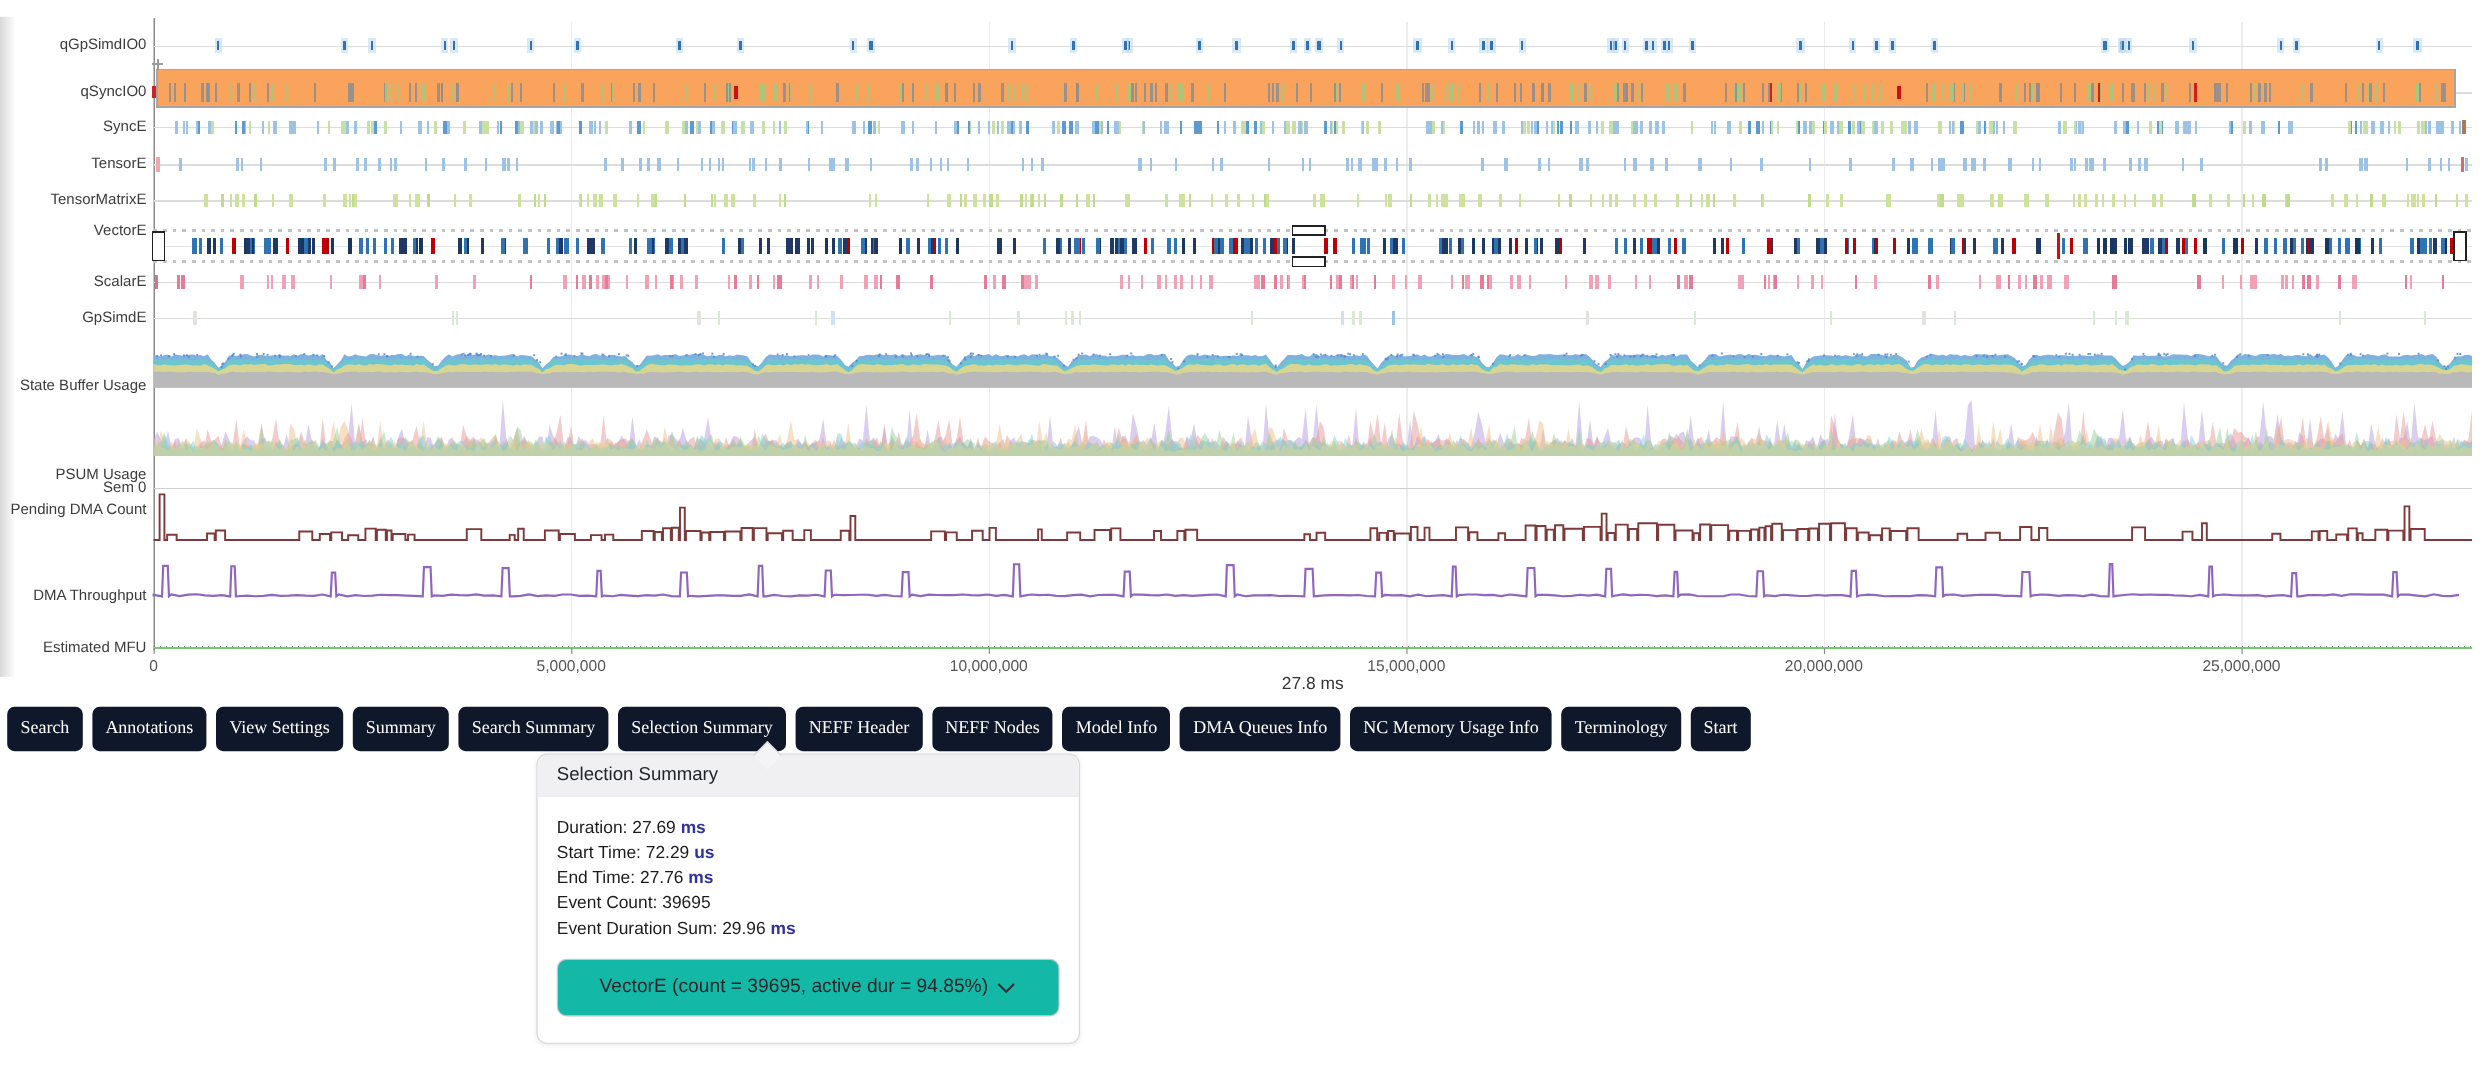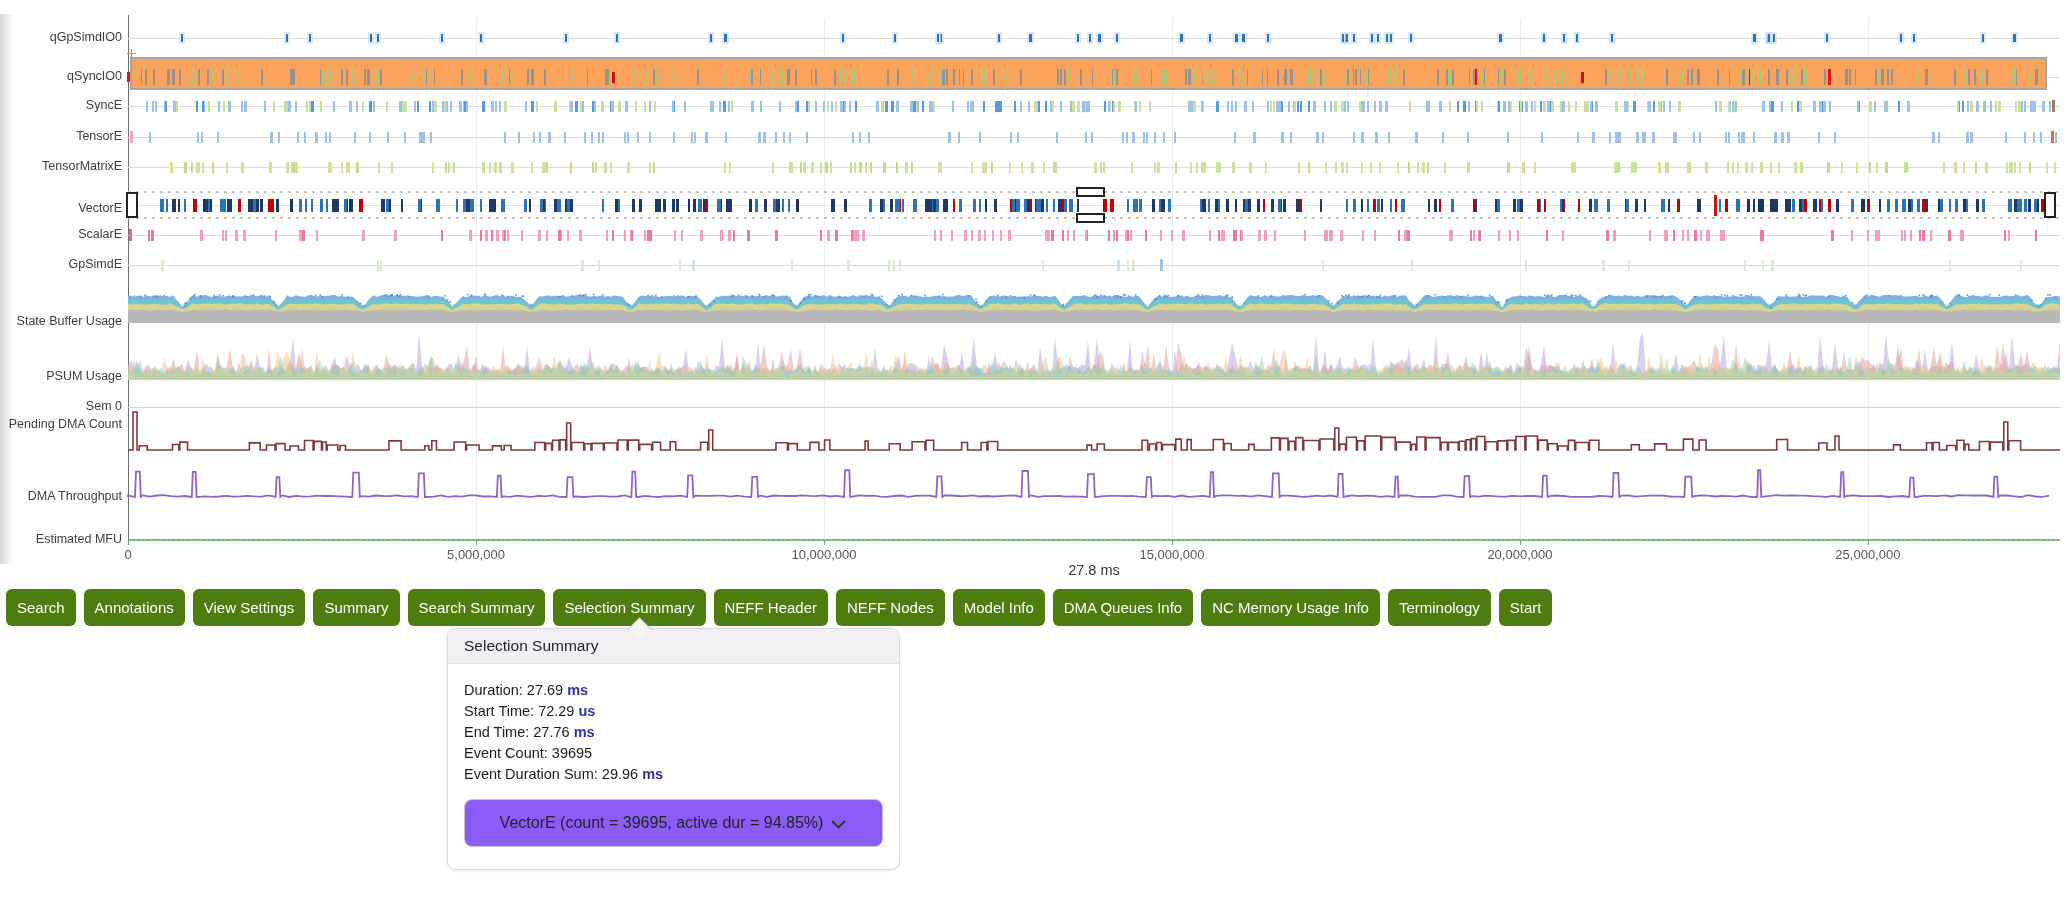--- a/index.html
+++ b/index.html
@@ -6,34 +6,34 @@
   body{width:2070px;height:909px;position:relative;overflow:hidden;
        font-family:"Liberation Sans",sans-serif;color:#212529;}
   .chart-wrap{position:absolute;left:0;top:0;width:2070px;height:585px;}
   .chart-wrap svg{position:absolute;left:0;top:0;}
   .left-shade{position:absolute;left:0;top:14px;width:13px;height:550px;
       background:linear-gradient(90deg,rgba(150,150,150,.38),rgba(255,255,255,0));pointer-events:none;}
   .track-labels{position:absolute;left:0;top:0;width:125px;height:560px;}
   .track-label{position:absolute;right:3px;font-size:12.5px;color:#3c3c3c;white-space:nowrap;line-height:17px;}
   .axis-duration{position:absolute;width:220px;text-align:center;font-size:14.5px;color:#333;}
   .toolbar{position:absolute;left:6px;top:589px;display:flex;gap:8px;}
-  .tb-btn{background:#4d7c0f;color:#fff;border:none;border-radius:6px;
-      padding:8px 11px;font-size:15px;line-height:21px;font-family:Liberation Sans, sans-serif;cursor:pointer;white-space:nowrap;}
+  .tb-btn{background:#0f172a;color:#fff;border:none;border-radius:6px;
+      padding:8px 11px;font-size:15px;line-height:21px;font-family:Liberation Serif, serif;cursor:pointer;white-space:nowrap;}
   .popover-arrow{position:absolute;left:631px;top:621px;width:16px;height:16px;
       background:#f4f4f6;border-left:1px solid #d4d4da;border-top:1px solid #d4d4da;
       transform:rotate(45deg);z-index:3;}
   .panel{position:absolute;left:447px;top:628px;width:451px;background:#fff;
       border:1px solid #d8d8dd;border-radius:9px;box-shadow:0 1px 4px rgba(0,0,0,.07);z-index:2;}
   .panel-header{background:#f0f0f2;border-bottom:1px solid #e1e1e5;border-radius:9px 9px 0 0;
       padding:7px 16px;font-size:15.5px;color:#212529;line-height:20px;}
   .panel-body{padding:16px 16px 22px 16px;}
   .stat-line{font-size:14.5px;line-height:21px;color:#1c1c1e;}
   .unit{font-weight:bold;color:#31319e;}
   .dropdown{margin-top:14px;border:1px solid #c6c6cb;border-radius:8px;height:48px;width:100%;
-      background:#8b5cf6;display:flex;align-items:center;justify-content:center;gap:7px;
+      background:#14b8a6;display:flex;align-items:center;justify-content:center;gap:7px;
       font-size:16px;color:#212529;font-family:inherit;cursor:pointer;}
   .chev{display:inline-block;margin-top:3px;}
 </style>
 </head>
 <body>
 
 <div class="chart-wrap">
   <svg id="timeline" width="2070" height="585">
       <g shape-rendering="crispEdges">
         <line x1="476.48270893371756" y1="18" x2="476.48270893371756" y2="540" stroke="#ececec" stroke-width="1"></line>
@@ -1844,25 +1844,25 @@
         <text x="1867.913544668588" y="559" text-anchor="middle" fill="#555555" font-size="13">25,000,000</text>
       </g>
     </svg>
   <div class="left-shade"></div>
   <div class="track-labels" id="track-labels">
       <div class="track-label" style="top: 29px;">qGpSimdIO0</div>
       <div class="track-label" style="top: 68px;">qSyncIO0</div>
       <div class="track-label" style="top: 97px;">SyncE</div>
       <div class="track-label" style="top: 128px;">TensorE</div>
       <div class="track-label" style="top: 158px;">TensorMatrixE</div>
-      <div class="track-label" style="top: 200px;">VectorE</div>
+      <div class="track-label" style="top: 184px;">VectorE</div>
       <div class="track-label" style="top: 226px;">ScalarE</div>
       <div class="track-label" style="top: 256px;">GpSimdE</div>
       <div class="track-label" style="top: 313px;">State Buffer Usage</div>
-      <div class="track-label" style="top: 368px; text-align: right;">PSUM Usage</div>
+      <div class="track-label" style="top: 387px; text-align: right;">PSUM Usage</div>
       <div class="track-label" style="top: 398px;">Sem 0</div>
       <div class="track-label" style="top: 416px;">Pending DMA Count</div>
       <div class="track-label" style="top: 488px;">DMA Throughput</div>
       <div class="track-label" style="top: 531px;">Estimated MFU</div>
     </div>
   <div class="axis-duration" style="left:984px;top:562px;">27.8 ms</div>
 </div>
 
 <div class="toolbar" id="toolbar">
     <button class="tb-btn">Search</button>

